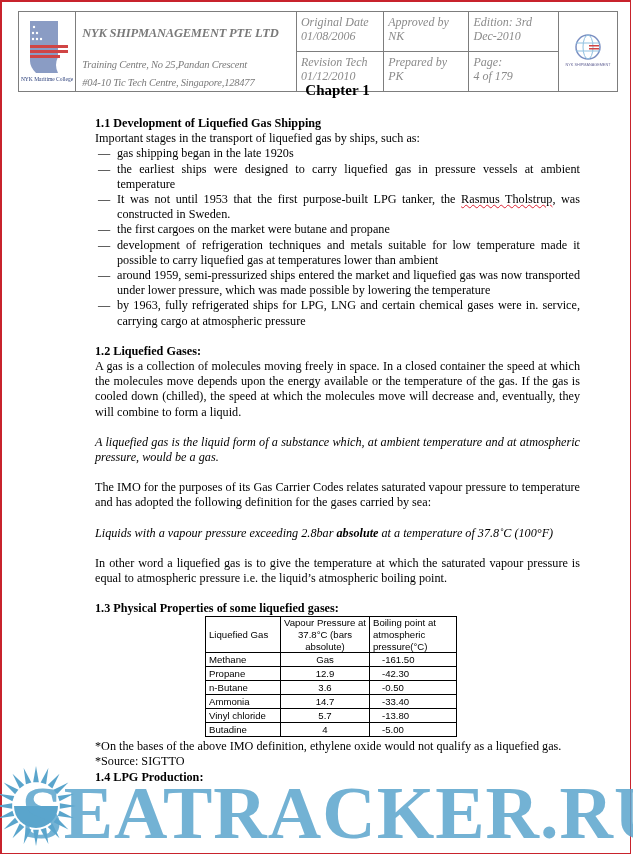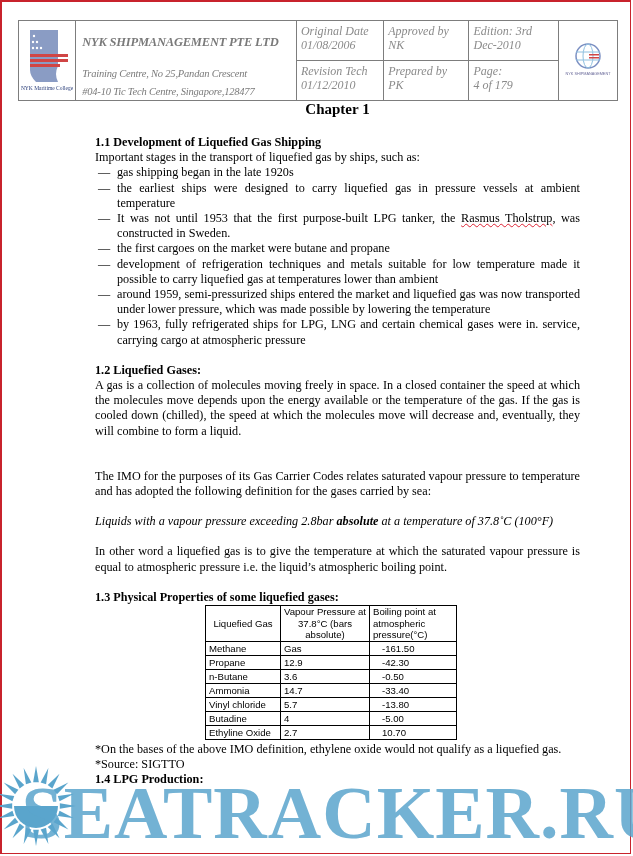--- a/index.html
+++ b/index.html
@@ -9,53 +9,53 @@
     font-family: "Liberation Serif", serif;
     color: #000;
   }
   .frame {
     position: absolute; left: 0; top: 0; width: 631px; height: 854px;
     border: 1px solid #c8232c; border-top-width: 2px; border-left-width: 2px;
     box-sizing: border-box;
   }
   
   .hdr {
-    position: absolute; left: 18px; top: 20px; width: 600px; height: 72px;
+    position: absolute; left: 18px; top: 11px; width: 600px; height: 72px;
     border-collapse: collapse; table-layout: fixed;
   }
   .hdr td { border: 1px solid #7d7d7d; padding: 0 4px; vertical-align: top; }
   .hdr .logo-cell { width: 56px; padding: 0; text-align: center; vertical-align: middle; }
   .hdr .company-cell { width: 207px; padding: 4px 6px 0 6px; vertical-align: top; }
   .company-name { font-style: italic; font-weight: bold; color: #7a7a7a; font-size: 12.5px; margin-top: 10px; letter-spacing: -0.2px; }
   .company-addr { font-style: italic; color: #7a7a7a; font-size: 10.5px; line-height: 16px; margin-top: 16px; letter-spacing: -0.2px; }
   .meta { font-style: italic; color: #8a8a8a; font-size: 12px; line-height: 14px; padding-top: 3px; }
   .hdr .c-orig { width: 78px; }
   .hdr .c-appr { width: 76px; }
   .hdr .c-ed { width: 80px; }
   .hdr .c-logo2 { width: 58px; text-align:center; vertical-align: middle; padding:0; }
 
-  .content { position: absolute; left: 95px; top: 100px; width: 485px; font-size: 12.2px; line-height: 15.2px; }
+  .content { position: absolute; left: 95px; top: 81px; width: 485px; font-size: 12.2px; line-height: 15.2px; }
   .chapter { text-align: center; font-weight: bold; font-size: 15px; line-height: 18px; margin-left: 0; }
   .intro { text-align: center; font-weight: bold; font-size: 16.5px; line-height: 20px; text-decoration: underline; }
   h3 { font-size: 12.2px; font-weight: bold; margin: 0; line-height: 15.2px; }
   p { margin: 0; text-align: justify; }
   .bl { list-style: none; margin: 0; padding: 0; }
   .bl li { position: relative; padding-left: 22px; text-align: justify; }
   .bl li::before { content: "\2014"; position: absolute; left: 3px; top: 0; }
   .squig { text-decoration: underline wavy #d23; text-decoration-thickness: 1px; }
   .gap { height: 15px; }
   .ital { font-style: italic; }
 
   table.props { border-collapse: collapse; margin-left: 110px; margin-top: 0; font-family: "Liberation Sans", sans-serif; font-size: 9.6px; line-height: 11.6px; }
   table.props td, table.props th { border: 1px solid #000; padding: 0 3px; font-weight: normal; }
   table.props th { vertical-align: middle; }
-  table.props th.c0 { text-align: center; width: 68px; }
+  table.props th.c0 { text-align: left; width: 68px; }
   table.props th.c1 { text-align: center; width: 82px; }
   table.props th.c2 { text-align: left; width: 80px; }
-  table.props td.v { }
+  table.props td.v { text-align: center; }
   table.props td.b { text-align: left; padding-left: 12px; }
   table.props td { height: 13px; }
 
   .watermark { position: absolute; left: 0; top: 760px; width: 633px; height: 96px; pointer-events: none; }
 </style>
 </head>
 <body>
 
 <div class="frame"></div>
 
@@ -138,20 +138,21 @@
     <li>the first cargoes on the market were butane and propane</li>
     <li>development of refrigeration techniques and metals suitable for low temperature made it possible to carry liquefied gas at temperatures lower than ambient</li>
     <li>around 1959, semi-pressurized ships entered the market and liquefied gas was now transported under lower pressure, which was made possible by lowering the temperature</li>
     <li>by 1963, fully refrigerated ships for LPG, LNG and certain chemical gases were in. service, carrying cargo at atmospheric pressure</li>
   </ul>
   <div class="gap"></div>
 
   <h3>1.2 Liquefied Gases:</h3>
   <p>A gas is a collection of molecules moving freely in space. In a closed container the speed at which the molecules move depends upon the energy available or the temperature of the gas. If the gas is cooled down (chilled), the speed at which the molecules move will decrease and, eventually, they will combine to form a liquid.</p>
   <div class="gap"></div>
+  <p class="ital">A liquefied gas is the liquid form of a substance which, at ambient temperature and at atmospheric pressure, would be a gas.</p>
   <div class="gap"></div>
   <p>The IMO for the purposes of its Gas Carrier Codes relates saturated vapour pressure to temperature and has adopted the following definition for the gases carried by sea:</p>
   <div class="gap"></div>
   <p class="ital"><span>Liquids with a vapour pressure exceeding 2.8bar </span><b>absolute</b><span> at a temperature of 37.8˚C (100°F)</span></p>
   <div class="gap"></div>
   <p>In other word a liquefied gas is to give the temperature at which the saturated vapour pressure is equal to atmospheric pressure i.e. the liquid’s atmospheric boiling point.</p>
   <div class="gap"></div>
 
   <h3>1.3 Physical Properties of some liquefied gases:</h3>
   <table class="props">
@@ -185,25 +186,20 @@
         </tr>
         <tr>
           <td>Vinyl chloride</td>
           <td class="v">5.7</td>
           <td class="b">-13.80</td>
         </tr>
         <tr>
           <td>Butadine</td>
           <td class="v">4</td>
           <td class="b">-5.00</td>
-        </tr>
-        <tr>
-          <td>Ethyline Oxide</td>
-          <td class="v">2.7</td>
-          <td class="b">10.70</td>
         </tr>
       </tbody>
   </table>
   <p style="margin-top:2px">*On the bases of the above IMO definition, ethylene oxide would not qualify as a liquefied gas.</p>
   <p>*Source: SIGTTO</p>
   <h3>1.4 LPG Production:</h3>
 </div>
 
 <svg class="watermark" viewBox="0 0 633 96" width="633" height="96">
   <g transform="translate(36,46)">

